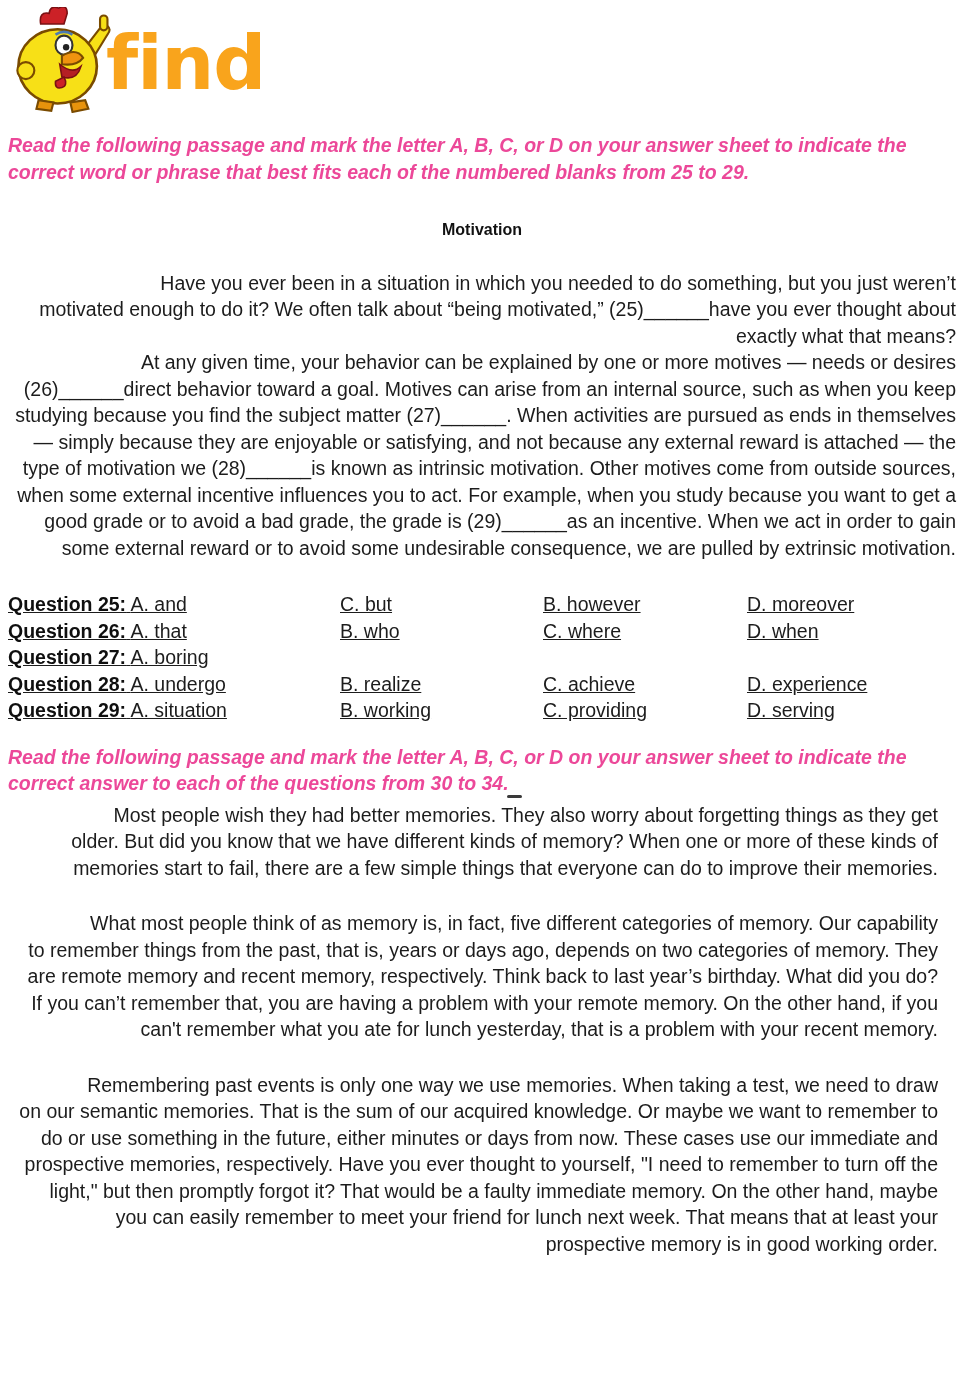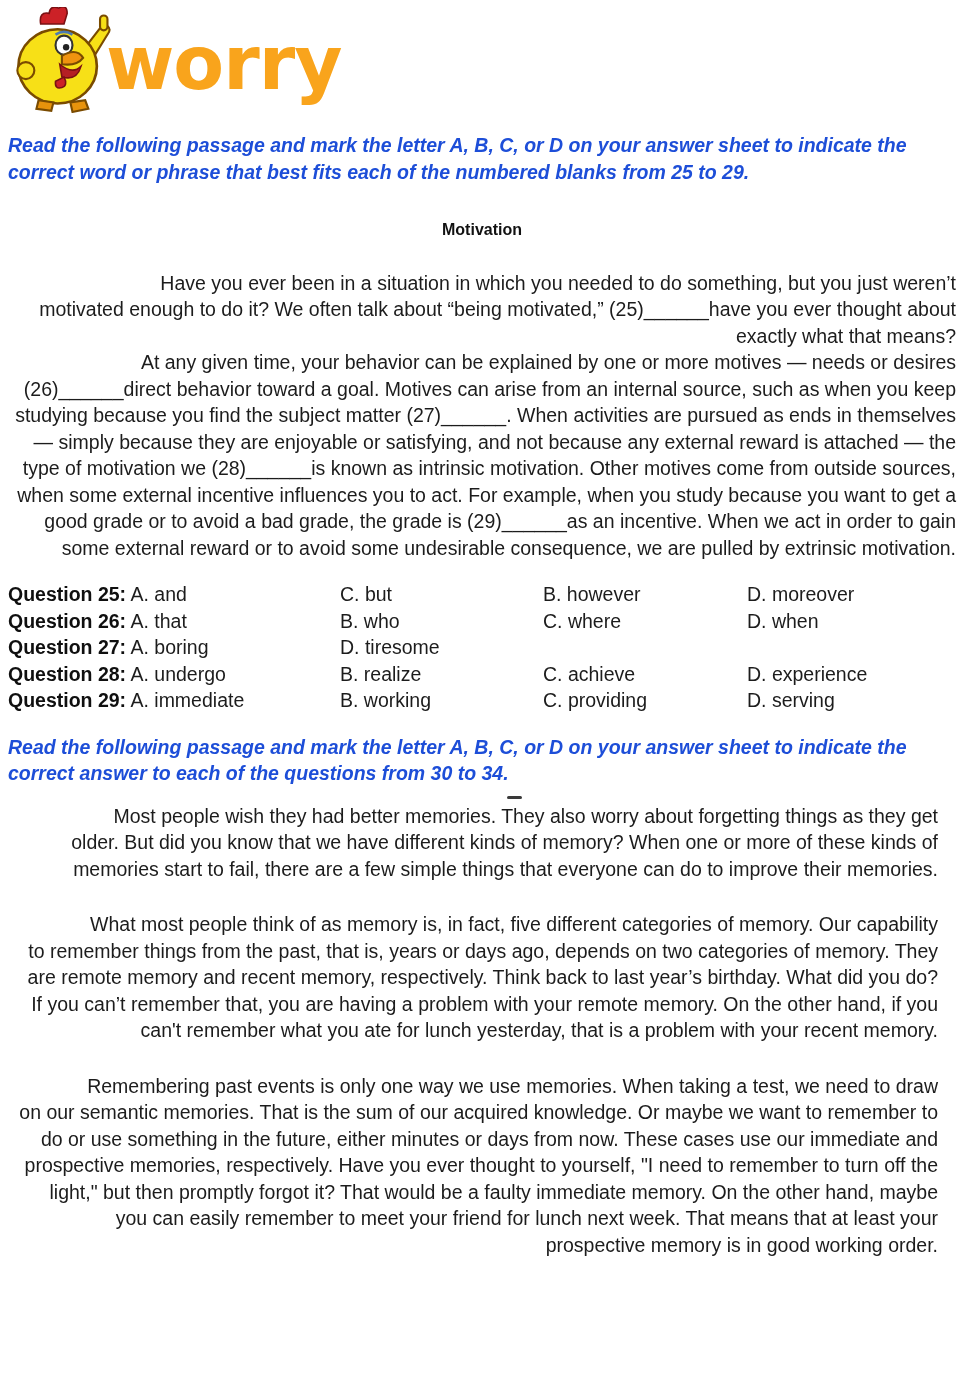--- a/index.html
+++ b/index.html
@@ -43,56 +43,57 @@
     line-height: 1;
     margin-left: -14px;
     margin-top: 6px;
   }
 
   
   .instruction {
     margin: 18px 0 0 0;
     font-weight: bold;
     font-style: italic;
-    color: #1d4ed8;
+    color: #ec4899;
   }
   .passage-title {
     margin: 32px 0 26px 0;
     text-align: center;
     font-size: 16px;
     font-weight: bold;
     color: #111111;
   }
   .para {
     margin: 0;
     text-indent: 65px;
     text-align: right;
   }
   .para + .para { margin-top: 0; }
 
   
   .questions {
-    margin-top: 20px;
+    margin-top: 30px;
+    text-decoration: underline;
   }
   .q-row {
     display: grid;
     grid-template-columns: 332px 203px 204px 1fr;
     line-height: 26.5px;
   }
   .q-label { font-weight: bold; color: #0f0f0f; }
 
   .instruction.second { margin-top: 20px; }
 
   
   .passage2 {
     padding-left: 10px;
     padding-right: 18px;
   }
   .passage2 .para { position: relative; }
-  .passage2 .para.first { margin-top: 16px; }
+  .passage2 .para.first { margin-top: 5px; }
   .passage2 .para.gap   { margin-top: 29px; }
 
   .stray-dash {
     position: absolute;
     left: 489px;
     top: -7px;
     width: 15px;
     height: 3px;
     background: #3a3a3a;
     border-radius: 2px;
@@ -120,21 +121,21 @@
       <path d="M42 26 q8 -5 16 0" fill="none" stroke="#4a7ab5" stroke-width="2.5"></path>
 
       <path d="M48 46 q14 -8 20 2 q-6 8 -20 6 z" fill="#f0930f" stroke="#7a4b00" stroke-width="2"></path>
       <path d="M46 54 q12 10 20 2 q-4 14 -18 10 z" fill="#b51f24" stroke="#7a1013" stroke-width="1.5"></path>
 
       <path d="M50 66 q4 8 -2 10 q-7 2 -6 -6 z" fill="#cc2127" stroke="#7a1013" stroke-width="1.5"></path>
 
       <path d="M26 88 l14 2 l-2 8 l-14 -2 z" fill="#e8930c" stroke="#7a4b00" stroke-width="2"></path>
       <path d="M56 90 l14 -2 l3 8 l-15 3 z" fill="#e8930c" stroke="#7a4b00" stroke-width="2"></path>
     </svg>
-    <span class="brand">worry</span>
+    <span class="brand">find</span>
   </div>
 
   <p class="instruction">Read the following passage and mark the letter A, B, C, or D on your answer sheet to indicate the correct word or phrase that best fits each of the numbered blanks from 25 to 29.</p>
 
   <h3 class="passage-title">Motivation</h3>
 
   <p class="para">Have you ever been in a situation in which you needed to do something, but you just weren’t motivated enough to do it? We often talk about “being motivated,” (25)______have you ever thought about exactly what that means?</p>
   <p class="para">At any given time, your behavior can be explained by one or more motives — needs or desires (26)______direct behavior toward a goal. Motives can arise from an internal source, such as when you keep studying because you find the subject matter (27)______. When activities are pursued as ends in themselves — simply because they are enjoyable or satisfying, and not because any external reward is attached — the type of motivation we (28)______is known as intrinsic motivation. Other motives come from outside sources, when some external incentive influences you to act. For example, when you study because you want to get a good grade or to avoid a bad grade, the grade is (29)______as an incentive. When we act in order to gain some external reward or to avoid some undesirable consequence, we are pulled by extrinsic motivation.</p>
 
   <div class="questions">
@@ -148,32 +149,31 @@
 
     <div class="q-row">
       <div><span class="q-label">Question 26:</span> <span>A. that</span></div>
       <div>B. who</div>
       <div>C. where</div>
       <div>D. when</div>
     </div>
 
     <div class="q-row">
       <div><span class="q-label">Question 27:</span> <span>A. boring</span></div>
-      <div>D. tiresome</div>
     </div>
 
     <div class="q-row">
       <div><span class="q-label">Question 28:</span> <span>A. undergo</span></div>
       <div>B. realize</div>
       <div>C. achieve</div>
       <div>D. experience</div>
     </div>
 
     <div class="q-row">
-      <div><span class="q-label">Question 29:</span> <span>A. immediate</span></div>
+      <div><span class="q-label">Question 29:</span> <span>A. situation</span></div>
       <div>B. working</div>
       <div>C. providing</div>
       <div>D. serving</div>
     </div>
 
   </div>
 
   <p class="instruction second">Read the following passage and mark the letter A, B, C, or D on your answer sheet to indicate the correct answer to each of the questions from 30 to 34.</p>
 
   <div class="passage2">

